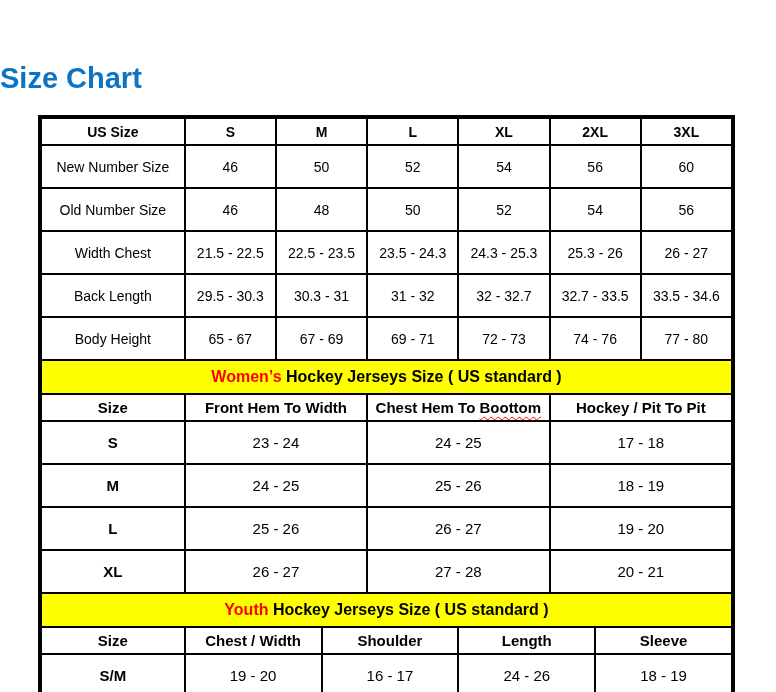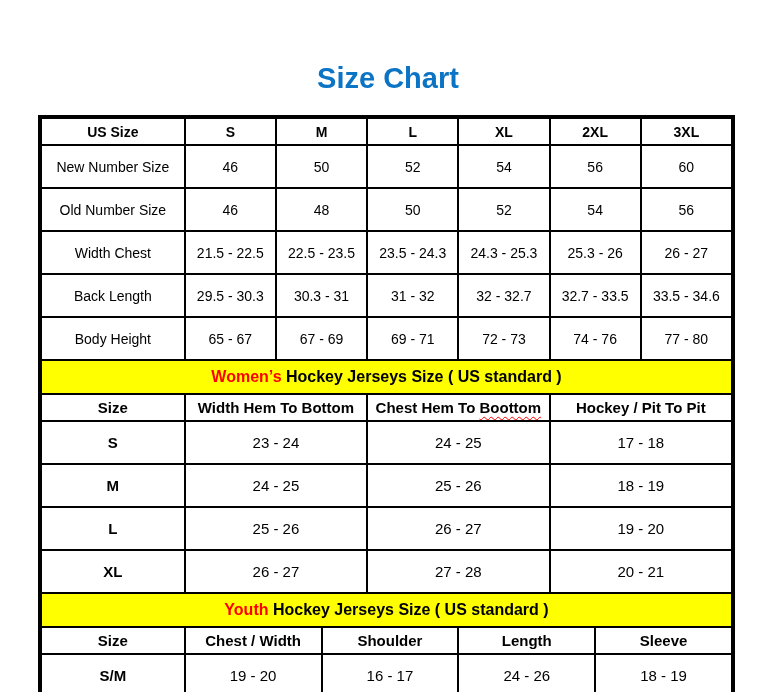--- a/index.html
+++ b/index.html
@@ -9,21 +9,21 @@
     --border-black:#000000;
   }
   *{box-sizing:border-box;}
   html,body{margin:0;padding:0;}
   body{
     width:776px;height:692px;overflow:hidden;background:#ffffff;
     font-family:"Liberation Sans","DejaVu Sans",sans-serif;color:#000;
   }
   .page-title{
     margin:62px 0 20px 0;
-    text-align:center;
+    text-align:left;
     font-size:29px;
     font-weight:700;
     color:var(--title-blue);
     letter-spacing:0px;
   }
   #tables-root{
     margin:0 41px 0 38px;
     border:2px solid var(--border-black);
   }
   table.szt{
@@ -141,21 +141,21 @@
           <col style="width: 26.4%;">
           <col style="width: 26.4%;">
           <col style="width: 26.4%;">
         </colgroup>
         <thead>
           <tr class="banner">
             <th colspan="4"><span class="hl">Women’s</span><span> Hockey Jerseys Size ( US standard )</span></th>
           </tr>
           <tr class="colhead">
             <th>Size</th>
-            <th>Width Hem To Bottom</th>
+            <th>Front Hem To Width</th>
             <th><span>Chest Hem To </span><span class="squiggle">Boottom</span></th>
             <th>Hockey / Pit To Pit</th>
           </tr>
         </thead>
         <tbody>
           <tr>
             <th scope="row">S</th>
             <td>23 - 24</td>
             <td>24 - 25</td>
             <td>17 - 18</td>

